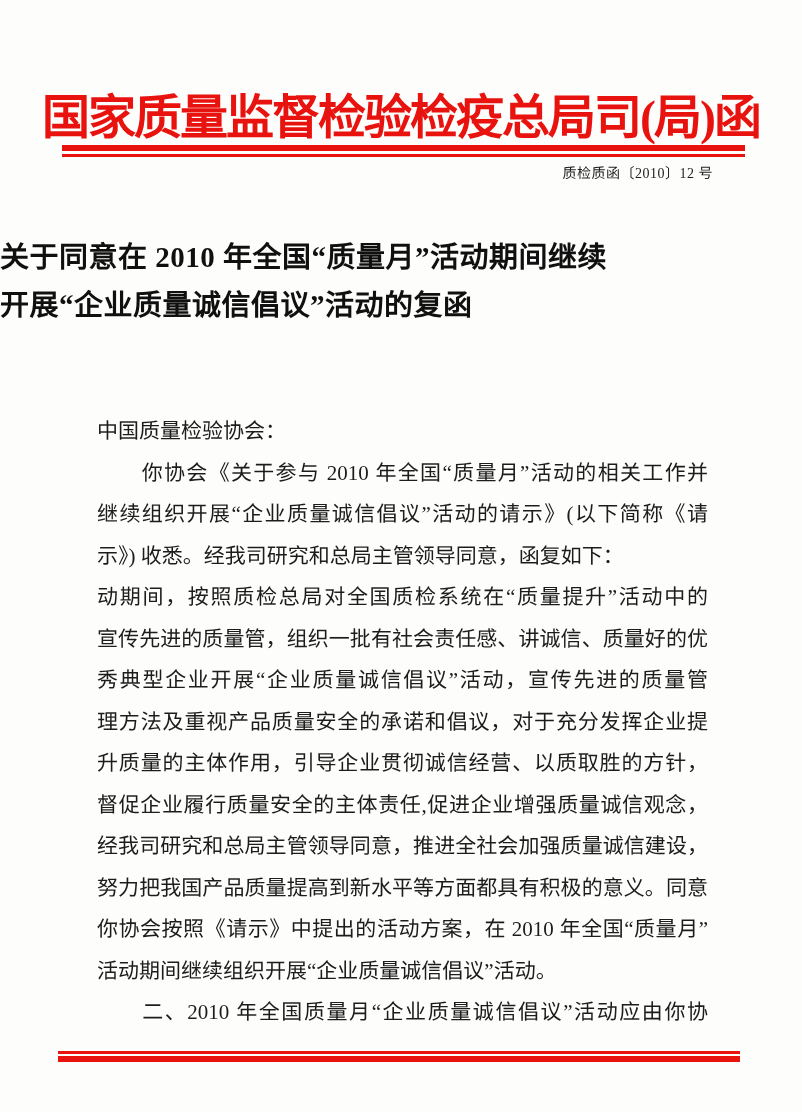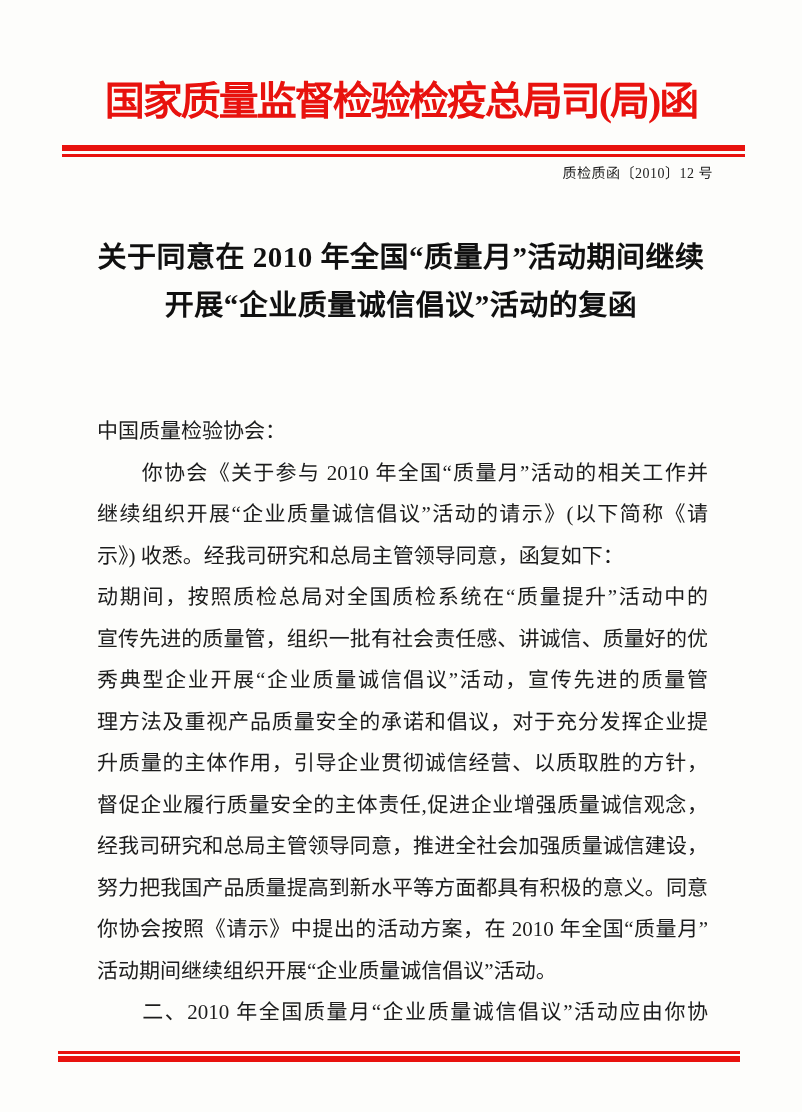--- a/index.html
+++ b/index.html
@@ -16,23 +16,23 @@
     margin: 0 auto;
     background: var(--paper, #fdfdfb);
     overflow: hidden;
   }
   
   .org-title {
     position: absolute;
     top: 70px;
     left: 0;
     right: 0;
-    margin: 0;
+    margin: 16px;
     text-align: center;
-    font-size: 40px;
+    font-size: 48px;
     line-height: 64px;
     font-weight: 700;
     letter-spacing: -2px;
     color: var(--accent, #e8120e);
     white-space: nowrap;
   }
   .rule {
     position: absolute;
     background: var(--accent, #e8120e);
   }
@@ -52,21 +52,21 @@
     white-space: nowrap;
   }
 
   
   .subject {
     position: absolute;
     top: 233px;
     left: 0;
     right: 0;
     margin: 0;
-    text-align: center;
+    text-align: left;
     font-size: 29px;
     line-height: 48px;
     font-weight: 700;
     letter-spacing: 0.5px;
     color: #101010;
   }
   .subject-line { display: block; }
 
   
   .body-text {

